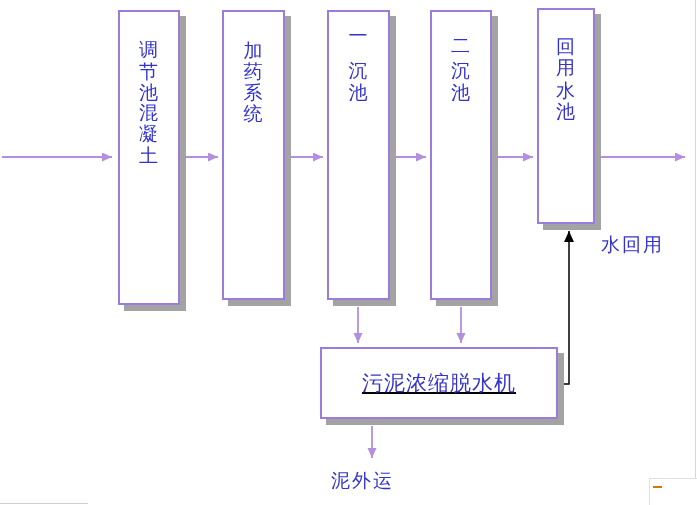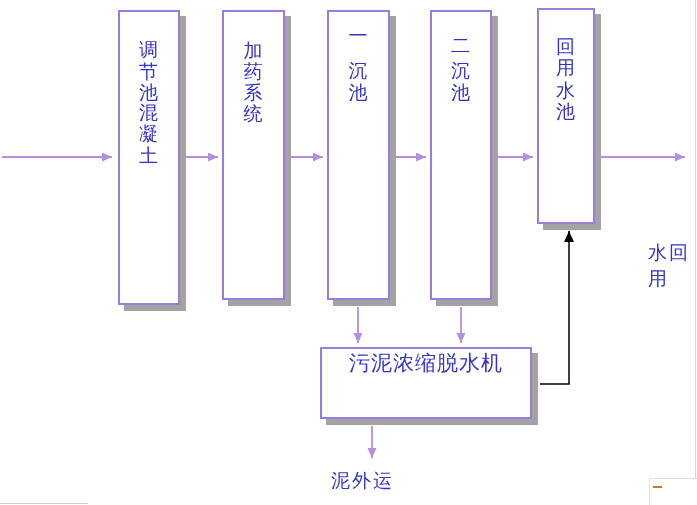--- a/index.html
+++ b/index.html
@@ -25,27 +25,29 @@
     writing-mode:vertical-rl;text-orientation:upright;
     font-size:19px;letter-spacing:21px;color:var(--text-blue);
     padding-top:13px;line-height:1;
   }
   #box-regulating-tank{left:118px;top:10px;width:62px;height:295px;}
   #box-dosing-system{left:222px;top:10px;width:63px;height:290px;}
   #box-primary-sed-tank{left:327px;top:10px;width:63px;height:290px;}
   #box-secondary-sed-tank{left:430px;top:10px;width:62px;height:290px;}
   #box-reuse-water-tank{left:537px;top:8px;width:58px;height:216px;}
   #box-sludge-dewatering{
-    left:320px;top:347px;width:212px;height:72px;
+    left:320px;top:347px;width:238px;height:72px;
+    align-items:center;
+    text-decoration:underline;
   }
   .hlabel{
     font-size:21px;color:var(--text-blue);letter-spacing:1px;white-space:nowrap;
   }
   .note{position:absolute;color:var(--text-blue);font-size:19px;letter-spacing:2px;}
-  #note-water-reuse{left:601px;top:240px;margin-left:47px;}
+  #note-water-reuse{left:601px;top:232px;}
   #note-sludge-out{left:331px;top:468px;font-family:Liberation Serif, serif;}
   .edge-right{position:absolute;right:1px;top:0;width:1px;height:505px;background:#ddd0ea;}
   .edge-bottom{position:absolute;left:0;bottom:1px;width:88px;height:1px;background:#cfcfcf;}
   .corner-box{
     position:absolute;left:649px;top:478px;width:48px;height:27px;
     background:#fff;border-left:1px solid #e0e0e0;border-top:1px solid #e0e0e0;
   }
   .corner-mark{position:absolute;left:3px;top:7px;width:9px;height:2px;background:var(--corner-mark);}
 </style>
 </head>

